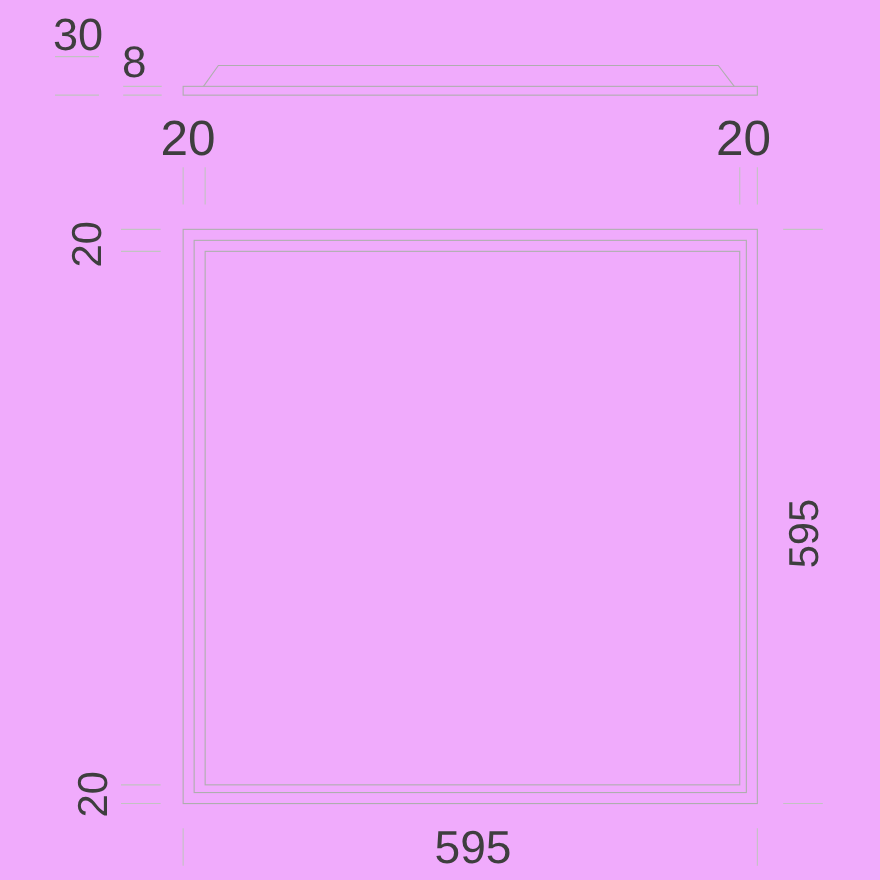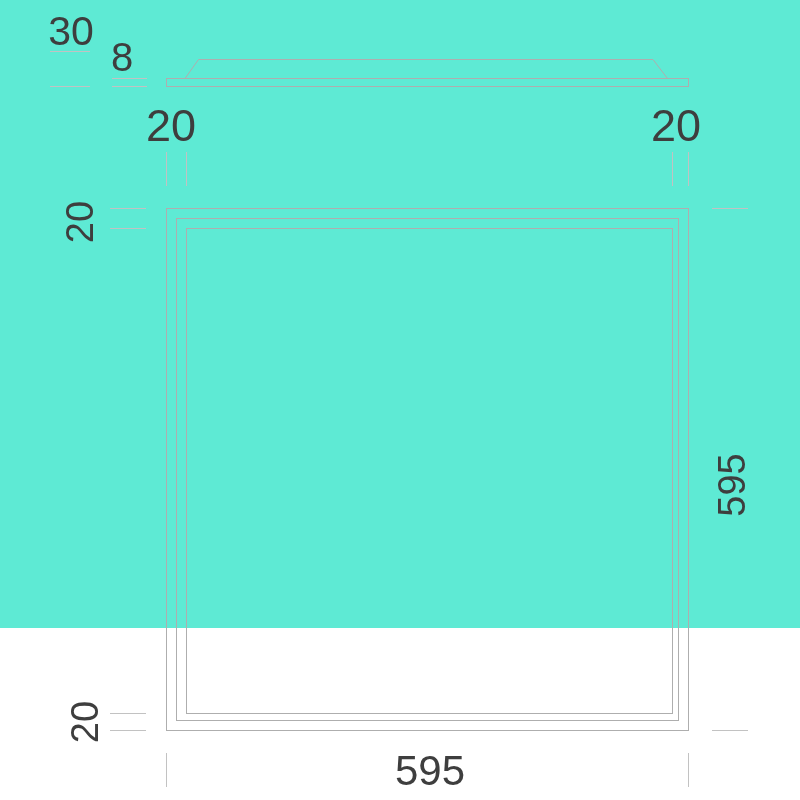--- a/index.html
+++ b/index.html
@@ -7,22 +7,22 @@
     padding: 0;
     background: #ffffff;
     width: 800px;
     height: 800px;
     overflow: hidden;
     font-family: "Liberation Sans", sans-serif;
   }
   .canvas {
     position: relative;
     width: 800px;
-    height: 628px;
-    background: #5eead4;
+    height: 800px;
+    background: #f0abfc;
   }
   svg { display: block; }
   .draw-line {
     fill: none;
     stroke: #aeaeae;
     stroke-width: 1;
   }
   .tick-line {
     fill: none;
     stroke: #c2c2c2;

